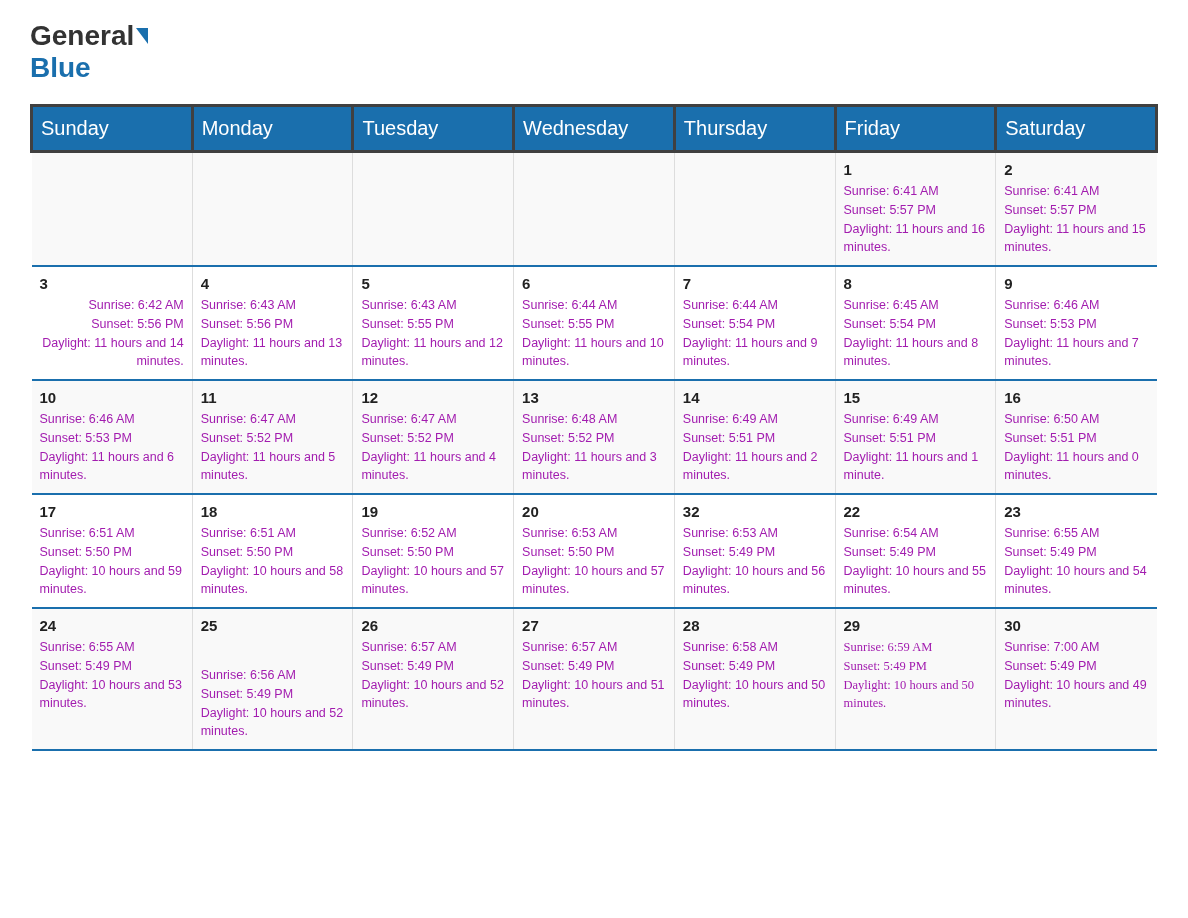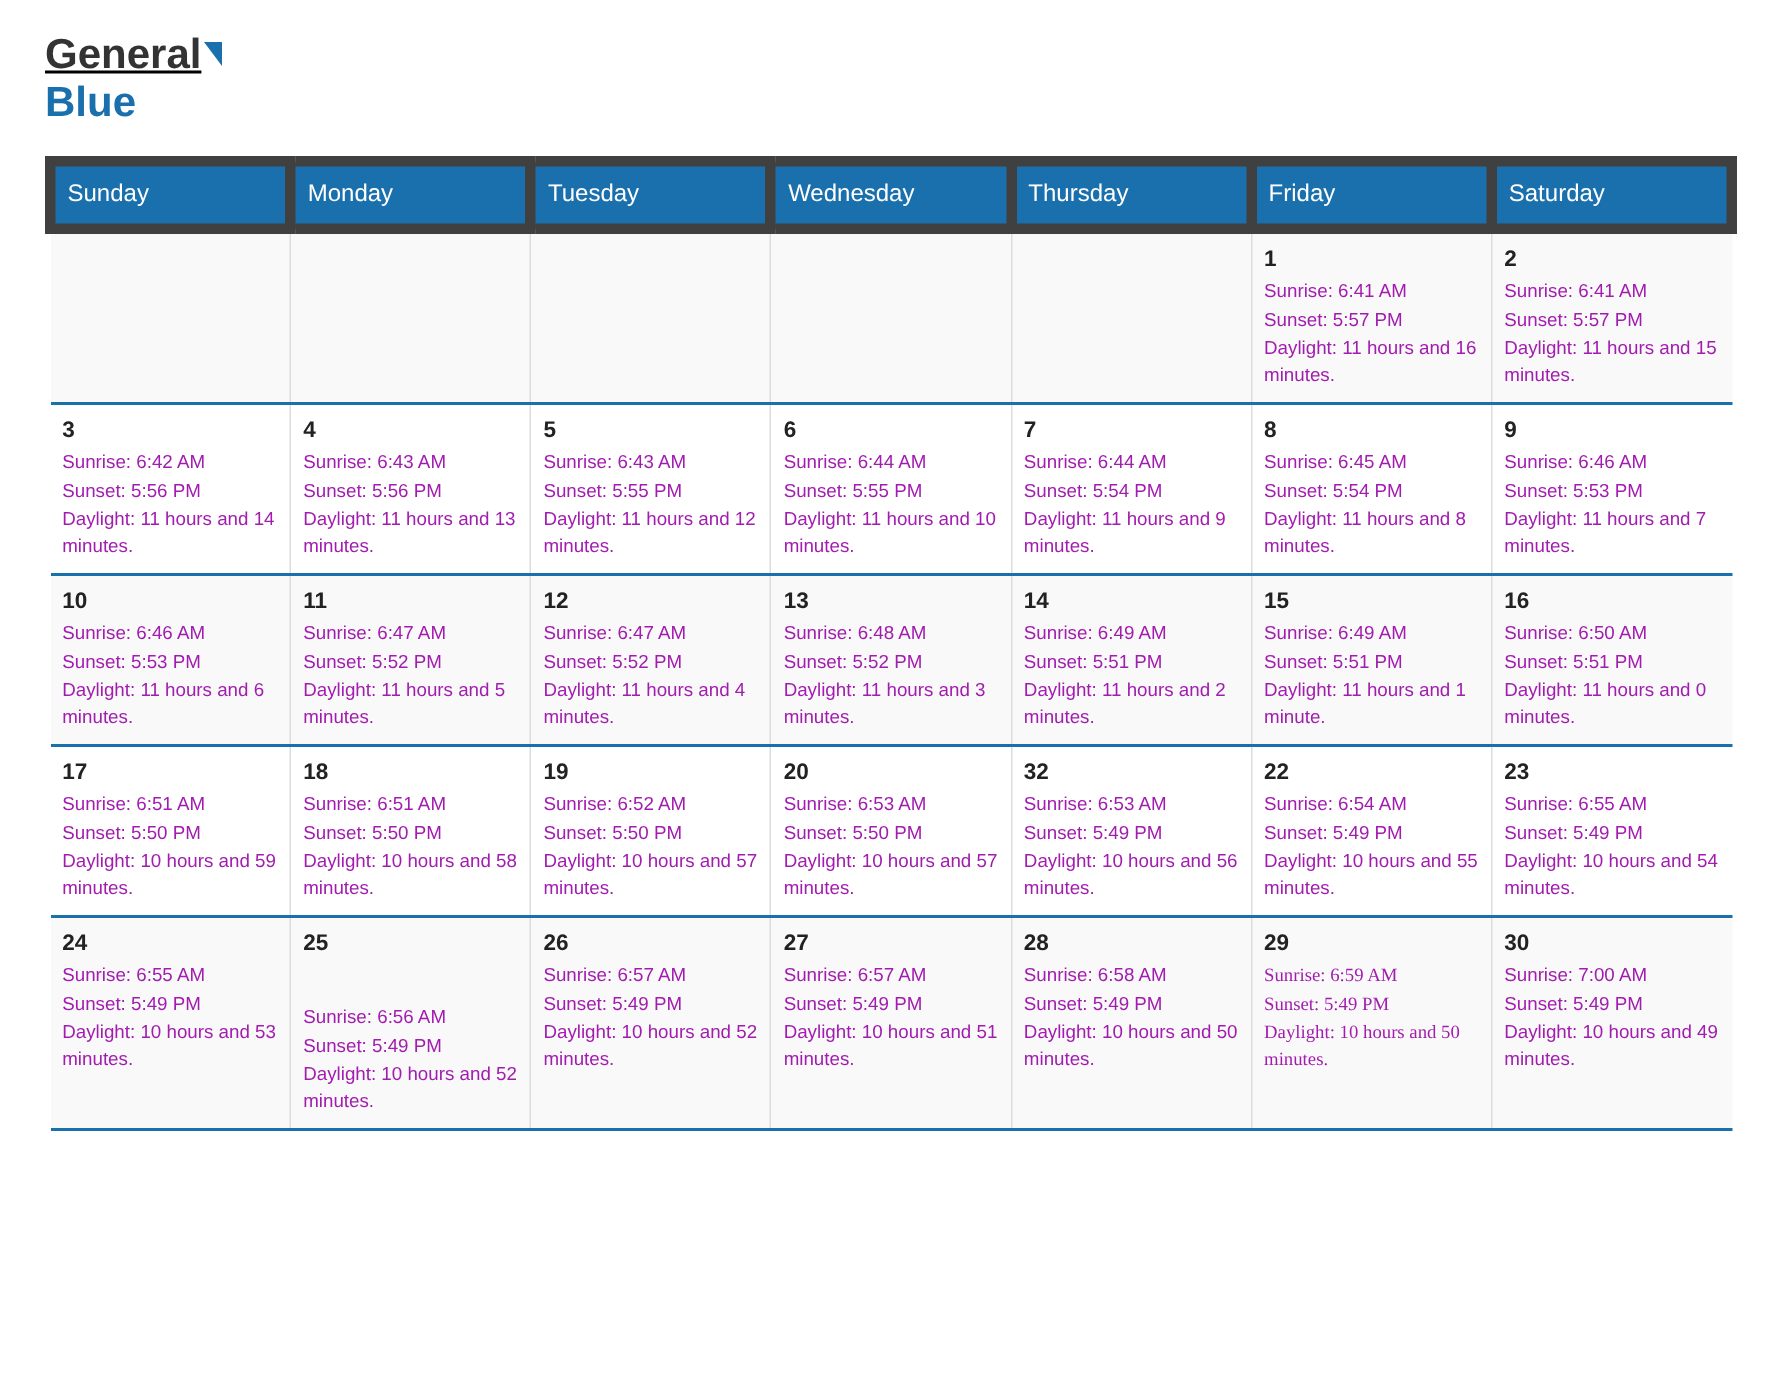--- a/index.html
+++ b/index.html
@@ -57,24 +57,24 @@
     table {
       width: 100%;
       border-collapse: collapse;
     }
     thead tr {
       background-color: #1a6fad;
       color: #fff;
     }
     thead th {
       padding: 10px 8px;
-      font-size: 16px;
+      font-size: 20px;
       font-weight: normal;
       text-align: left;
-      border: 7px solid #404040;
+      border: 3px solid #404040;
     }
     tbody tr {
       border-bottom: 2px solid #1a6fad;
     }
     tbody td {
       vertical-align: top;
       padding: 8px 8px;
       font-size: 13px;
       color: #333;
       border-right: 1px solid #ddd;
@@ -95,21 +95,21 @@
       line-height: 1.5;
     }
     tbody tr:nth-child(odd) td { background: #f9f9f9; }
     tbody tr:nth-child(even) td { background: #fff; }
   </style>
 </head>
 <body>
 
 <div class="header">
   <div class="logo">
-    <div style="display:flex;align-items:center;text-decoration:underline;">
+    <div style="display:flex;align-items:center;">
       <span class="logo-text">General</span>
       <span class="logo-arrow"></span>
     </div>
     <span class="logo-line2">Blue</span>
   </div>
   <div class="title-block">
     <h1></h1>
     <h2></h2>
   </div>
 </div>
@@ -142,21 +142,21 @@
         <td>
           <span class="day-num">2</span>
           <div class="day-info" style="white-space: pre-line;">Sunrise: 6:41 AM
 Sunset: 5:57 PM
 Daylight: 11 hours and 15 minutes.</div>
         </td>
       </tr>
       <tr>
         <td>
           <span class="day-num">3</span>
-          <div class="day-info" style="white-space: pre-line;">Sunrise: 6:42 AM
+          <div class="day-info" style="white-space: pre-line; text-align: right;">Sunrise: 6:42 AM
 Sunset: 5:56 PM
 Daylight: 11 hours and 14 minutes.</div>
         </td>
         <td>
           <span class="day-num">4</span>
           <div class="day-info" style="white-space: pre-line;">Sunrise: 6:43 AM
 Sunset: 5:56 PM
 Daylight: 11 hours and 13 minutes.</div>
         </td>
         <td>

